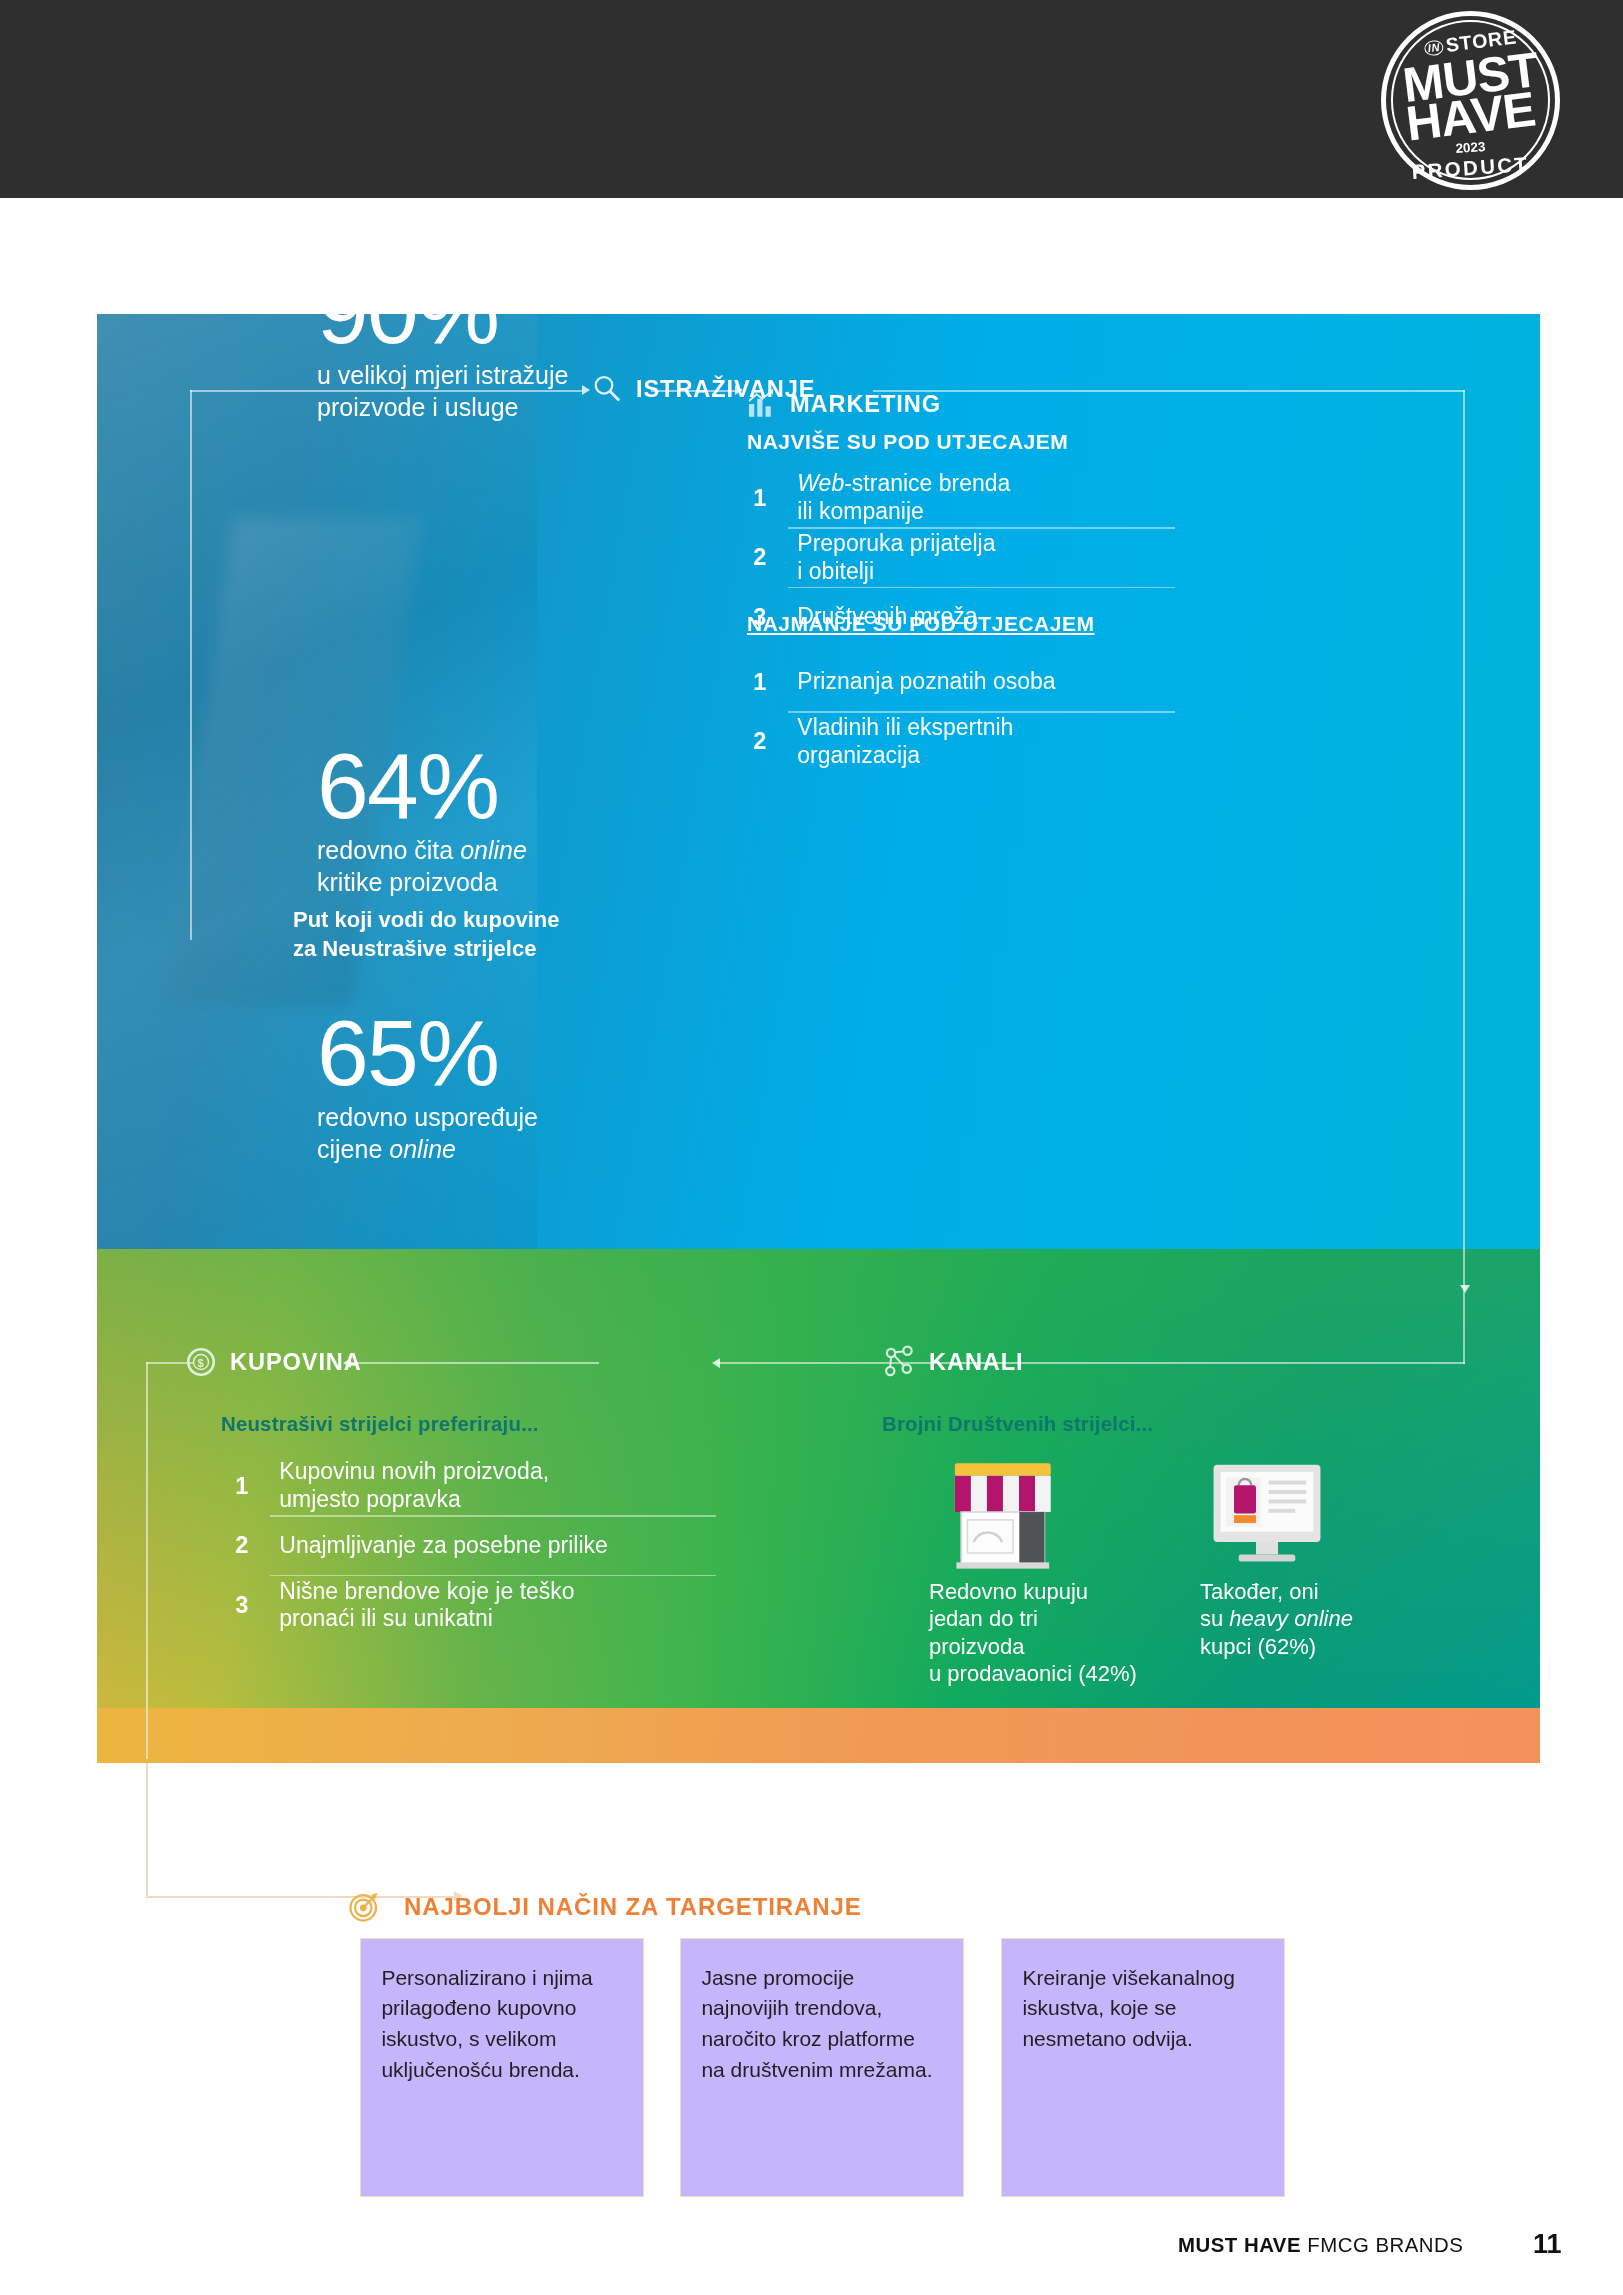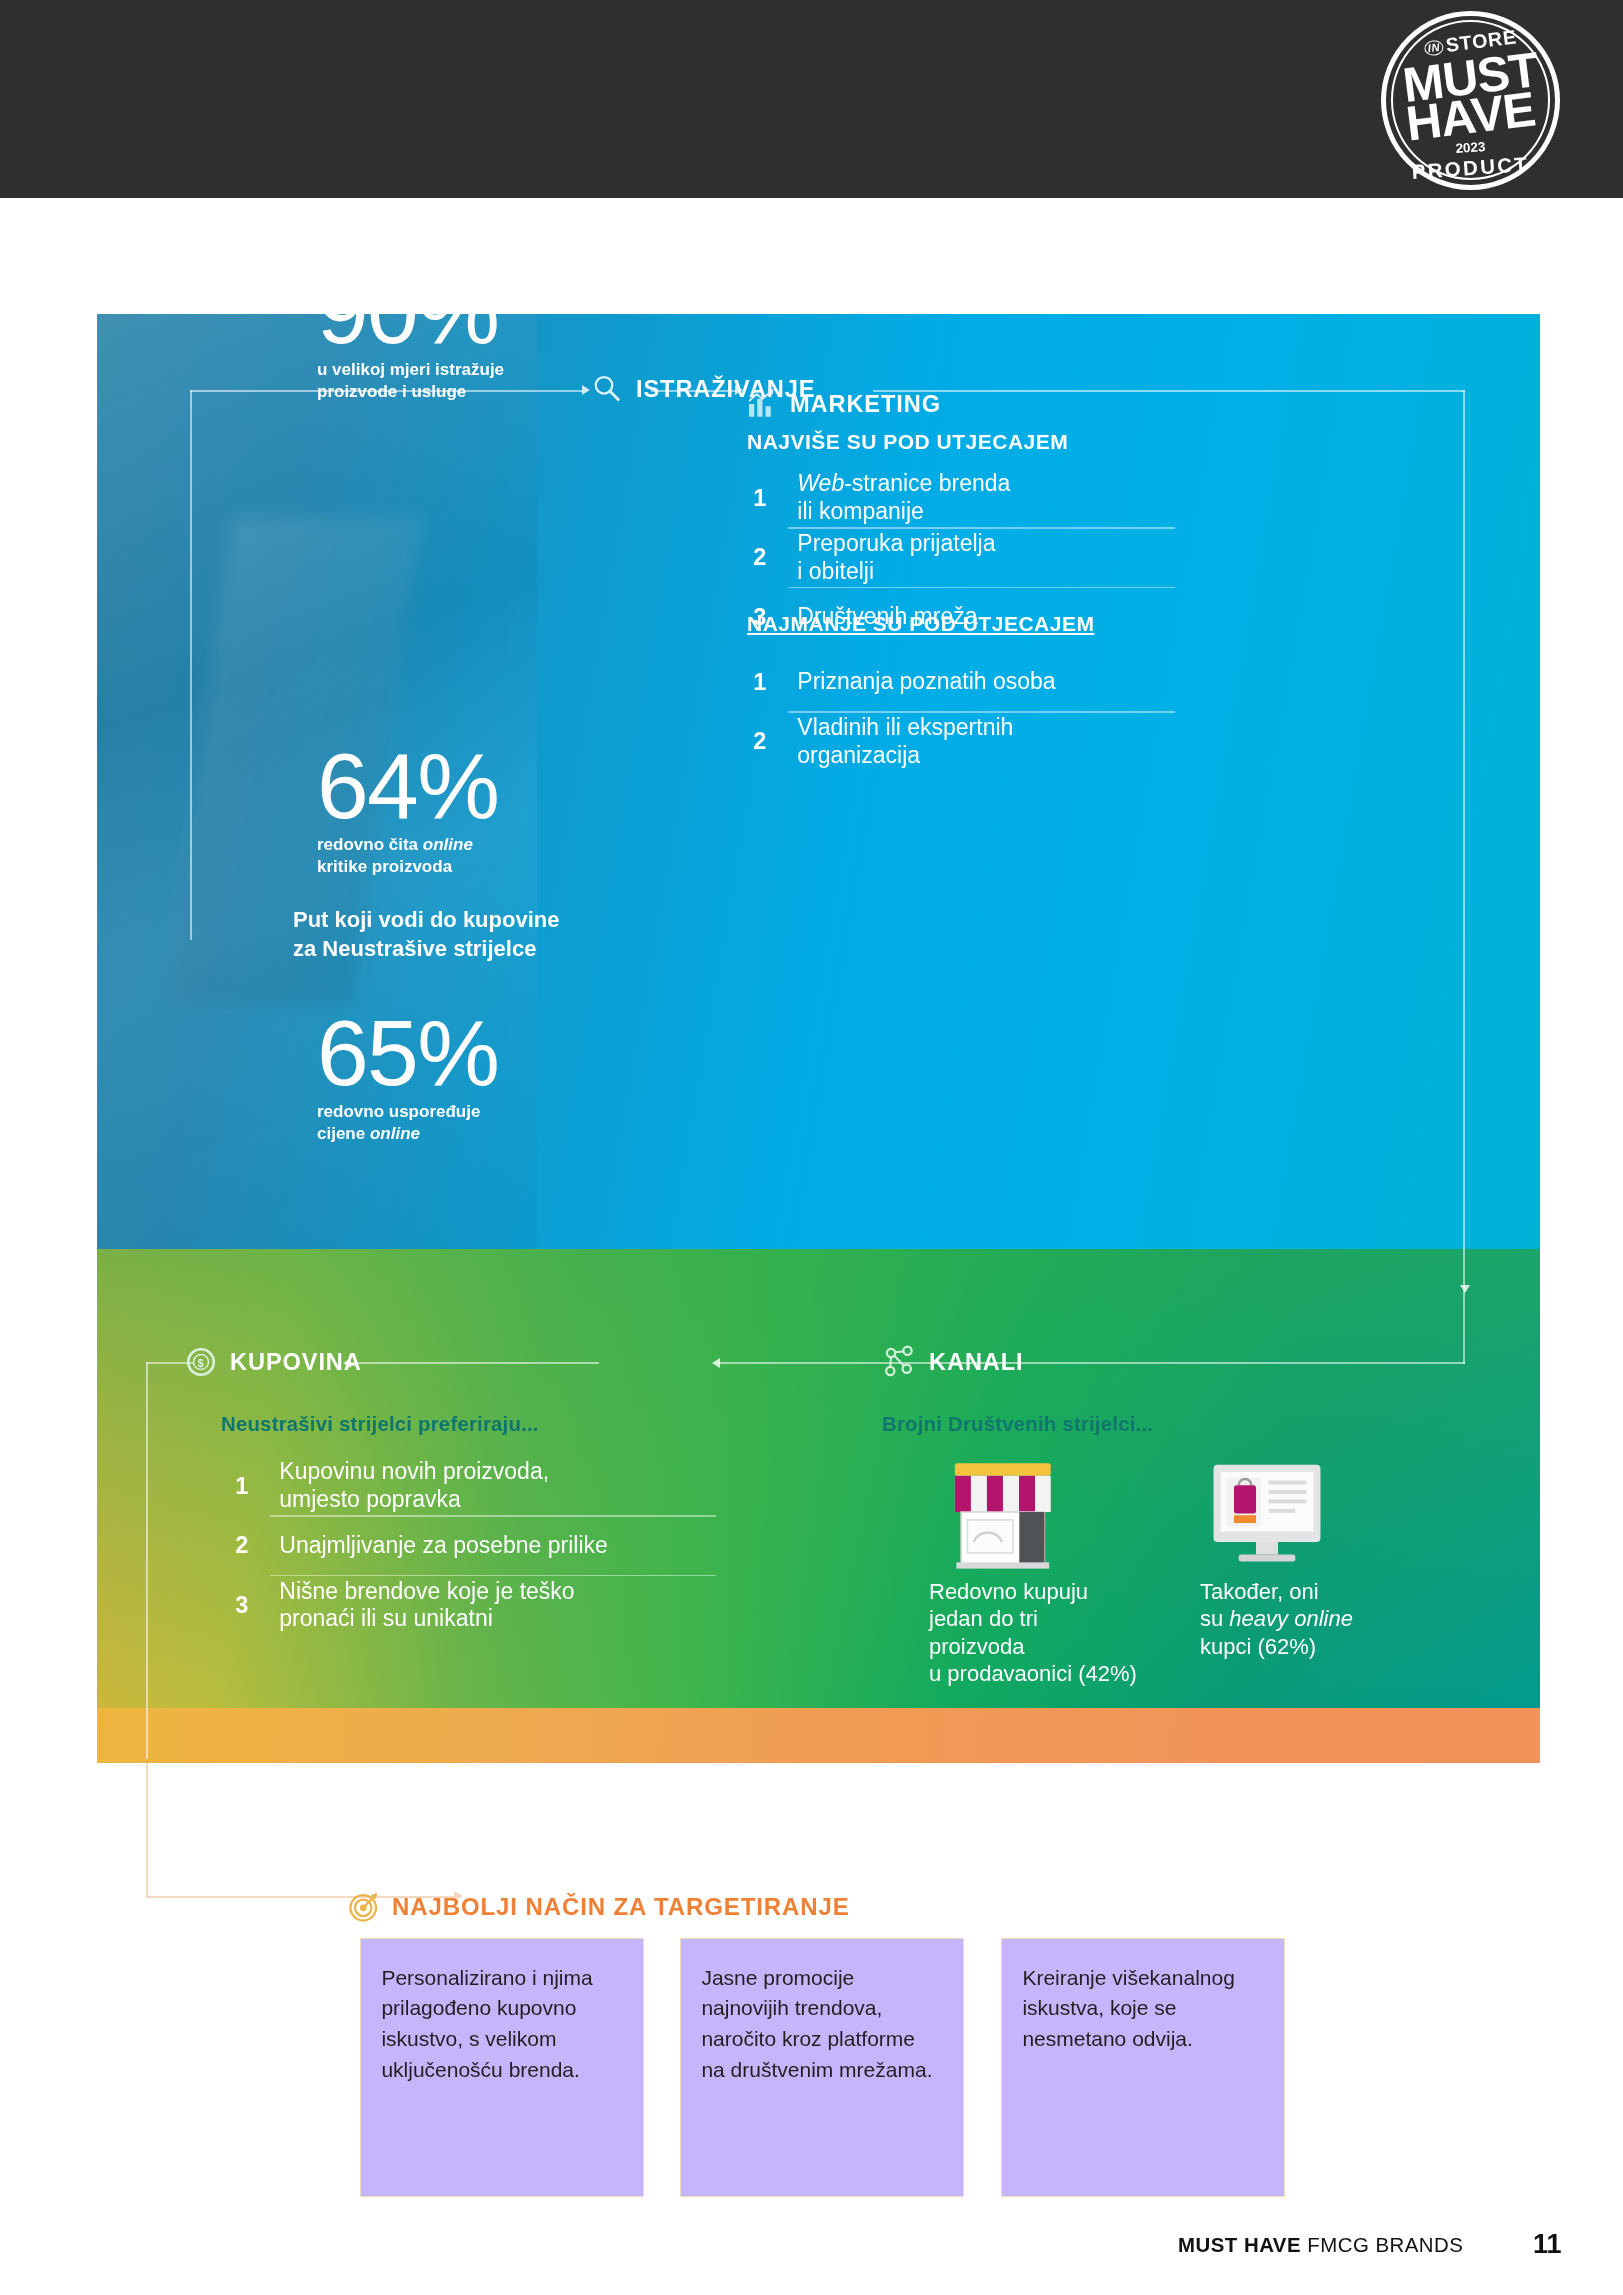--- a/index.html
+++ b/index.html
@@ -58,42 +58,42 @@
            font-size:23.6px;font-weight:bold;letter-spacing:0.9px;white-space:nowrap;}
   .sechead .ico{width:36px;height:36px;display:block;flex:0 0 36px;opacity:.95;}
 
   
   .lead{position:absolute;left:196px;top:591px;width:338px;color:#fff;font-size:22px;
         font-weight:bold;line-height:1.32;}
 
   
   .stat{position:absolute;color:#fff;}
   .stat .num{font-size:93px;line-height:.96;font-weight:300;letter-spacing:-1.6px;}
-  .stat .cap{font-size:17px;line-height:1.28;font-weight:700;margin-top:3.1px;}
+  .stat .cap{font-size:25px;line-height:1.28;font-weight:400;margin-top:3.1px;}
   .stat .cap i{font-style:italic;}
 
   
   .listhead{position:absolute;color:#fff;font-size:21px;font-weight:bold;letter-spacing:0.5px;white-space:nowrap;}
   .rlist{position:absolute;width:428px;}
   .ritem{display:flex;align-items:center;min-height:58px;color:#fff;}
   .ritem .rk{flex:0 0 44px;font-size:23.6px;font-weight:bold;text-align:left;padding-left:6.3px;}
   .ritem .tx{font-size:23px;line-height:1.2;font-weight:400;}
   .ritem .tx i{font-style:italic;}
   .rdiv{height:1.6px;background:rgba(255,255,255,.45);margin-left:41px;}
 
   
   .subhead{position:absolute;color:#0f766e;font-size:20.4px;font-weight:bold;letter-spacing:0.2px;}
 
   
   .kicon{position:absolute;}
   .kcap{position:absolute;color:#fff;font-size:22px;line-height:1.24;}
   .kcap i{font-style:italic;}
 
   
-  .tgt-head{position:absolute;left:346px;top:1889px;display:flex;align-items:center;gap:10px;
+  .tgt-head{position:absolute;left:346px;top:1889px;display:flex;align-items:center;gap:22px;
             color:#ef8136;font-size:24px;font-weight:bold;letter-spacing:0.9px;white-space:nowrap;}
   .tbox{position:absolute;border:1.6px solid #f5d9c0;background:#c4b5fd;box-sizing:border-box;
         padding:23.6px 20.4px;color:#231f20;font-size:21px;line-height:1.46;}
   .lno{position:absolute;background:#f3d9c2;}
 
   
   .footer{position:absolute;left:1178px;top:2234px;color:#111;font-size:20.4px;letter-spacing:0.5px;}
   .footer b{font-weight:bold;}
   .pageno{position:absolute;left:1533px;top:2229px;color:#111;font-size:27px;font-weight:bold;}
 </style>

